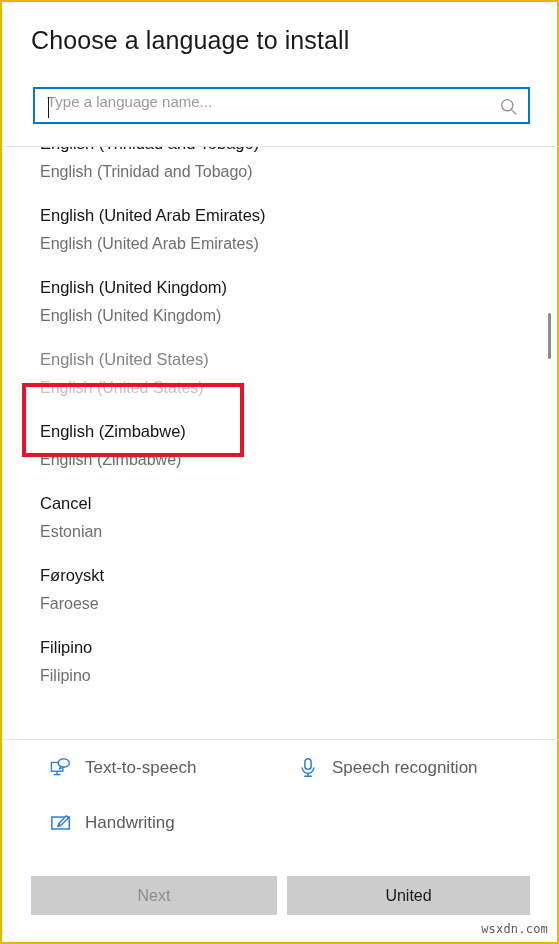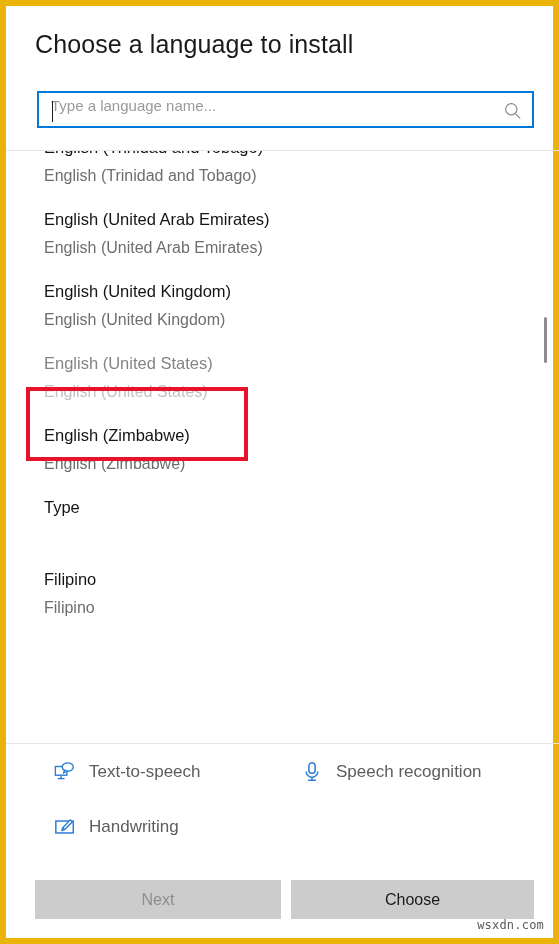--- a/index.html
+++ b/index.html
@@ -16,21 +16,21 @@
     position: relative;
   }
 
   #dialog {
     position: absolute;
     left: 0; top: 0;
     width: 559px;
     height: 944px;
     background: #ffffff;
     box-sizing: border-box;
-    border: 6px solid #eab308;
+    border: 2px solid #eab308;
   }
 
   
   .page-title {
     position: absolute;
     left: 29px;
     top: 24px;
     font-size: 25px;
     font-weight: 400;
     color: #1a1a1a;
@@ -246,21 +246,26 @@
         </div>
         <div class="lang-item disabled">
           <div class="lang-native">English (United States)</div>
           <div class="lang-english">English (United States)</div>
         </div>
         <div class="lang-item">
           <div class="lang-native">English (Zimbabwe)</div>
           <div class="lang-english">English (Zimbabwe)</div>
         </div>
         <div class="lang-item">
-          <div class="lang-native">Type</div>
+          <div class="lang-native">Cancel</div>
+          <div class="lang-english">Estonian</div>
+        </div>
+        <div class="lang-item">
+          <div class="lang-native">Føroyskt</div>
+          <div class="lang-english">Faroese</div>
         </div>
         <div class="lang-item">
           <div class="lang-native">Filipino</div>
           <div class="lang-english">Filipino</div>
         </div>
       </div>
   </div>
 
   <div class="scrollbar-track">
     <div class="scrollbar-thumb"></div>
@@ -297,17 +302,17 @@
         <path d="M17.6 4.2 L19.9 6.5 L11.6 14.8 L8.5 15.9 L9.6 12.8 Z" fill="#ffffff" stroke="#2b7cd3" stroke-width="1.5" stroke-linejoin="round"></path>
         <line x1="9.6" y1="12.8" x2="11.6" y2="14.8" stroke="#2b7cd3" stroke-width="1.3"></line>
       </svg>
       <span class="f-label">Handwriting</span>
     </div>
 
   </div>
 
   <button class="btn btn-next disabled">Next</button>
 
-  <button class="btn btn-cancel">Choose</button>
+  <button class="btn btn-cancel">United</button>
 
   <div class="watermark">wsxdn.com</div>
 
 </div>
 
 </body></html>

